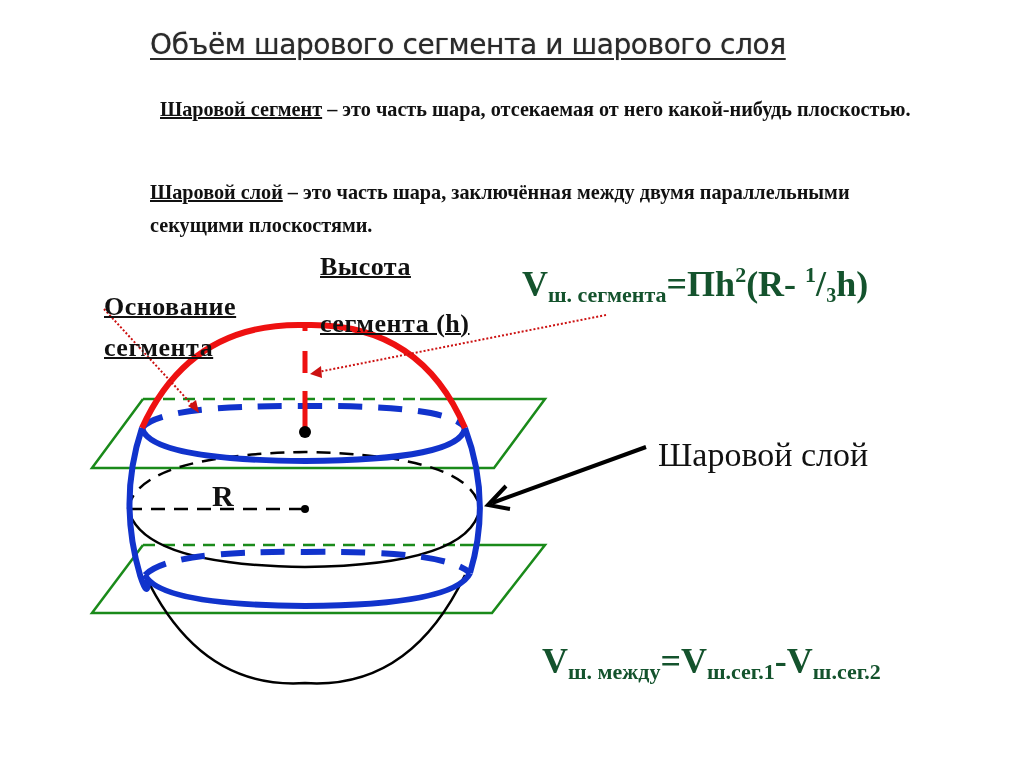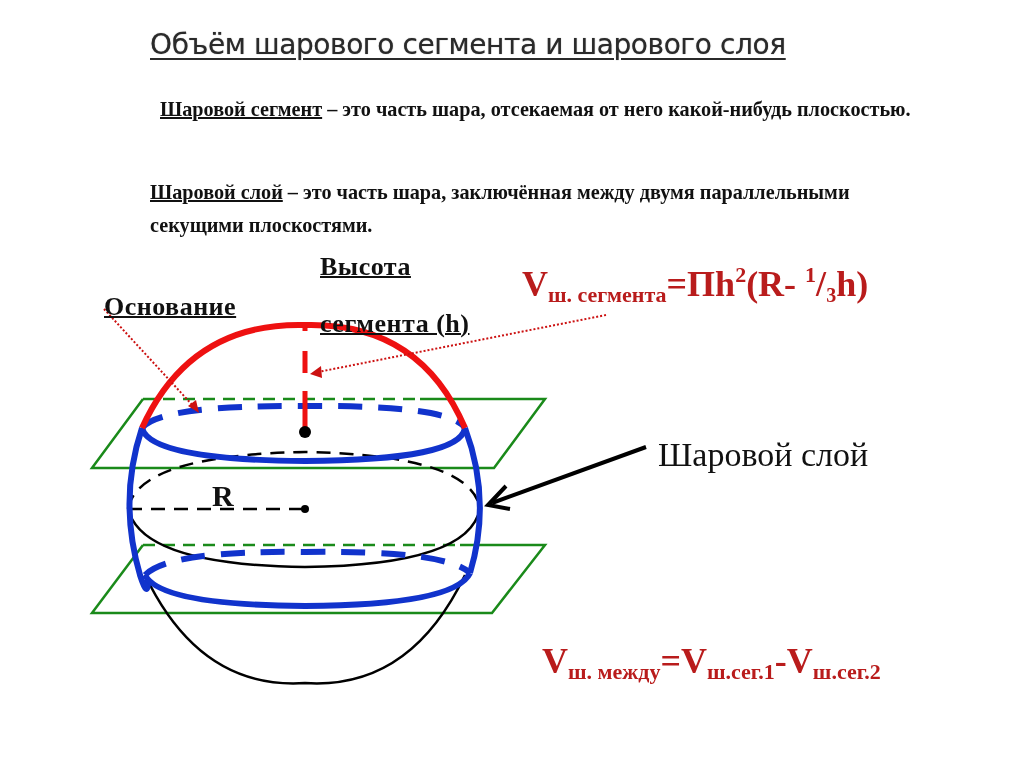--- a/index.html
+++ b/index.html
@@ -19,21 +19,21 @@
     .def .term { text-decoration: underline; text-decoration-thickness: 2px; }
     .def1 { left: 160px; top: 93px; width: 820px; transform: scaleX(0.94); }
     .def2 { left: 150px; top: 176px; width: 820px; transform: scaleX(0.94); }
     .lbl {
       position: absolute; font-family: "Liberation Serif", serif; font-weight: bold;
       font-size: 26px; line-height: 30px; color: #111; text-decoration: underline;
       text-decoration-thickness: 2px; white-space: nowrap; letter-spacing: 0.5px;
     }
     .formula {
       position: absolute; font-family: "Liberation Serif", serif; font-weight: bold;
-      color: #b91c1c; white-space: nowrap;
+      color: #14532d; white-space: nowrap;
     }
     .formula .big { font-size: 36px; }
     .formula sub { font-size: 20px; vertical-align: -6px; }
     .formula sup { font-size: 22px; vertical-align: 14px; }
     .formula .fsub { font-size: 22px; vertical-align: -6px; }
     .layer-label {
       position: absolute; left: 658px; top: 436px;
       font-family: "Liberation Serif", serif; font-size: 34px; color: #111; white-space: nowrap;
     }
     svg { position: absolute; left: 0; top: 0; }
@@ -98,20 +98,21 @@
       <polygon points="310,374 321,366 322,378" fill="#cc1111"></polygon>
     </g>
 
     <g>
       <line x1="646" y1="447" x2="492" y2="503" stroke="#000" stroke-width="4"></line>
       <polyline points="506,486 488,505 510,509" fill="none" stroke="#000" stroke-width="4"></polyline>
     </g>
   </svg>
 
   <div class="lbl" style="left:104px; top:292px;">Основание</div>
+  <div class="lbl" style="left:104px; top:333px;">сегмента</div>
   <div class="lbl" style="left:320px; top:252px;">Высота</div>
   <div class="lbl" style="left:320px; top:309px;">сегмента (h)</div>
 
   <div class="formula" style="left:522px; top:262px;">
     <span class="big">V</span><span class="fsub">ш. сегмента</span><span class="big">=Пh</span><sup>2</sup><span class="big">(R- </span><sup>1</sup><span class="big">/</span><sub>3</sub><span class="big">h)</span>
   </div>
 
   <div class="layer-label">Шаровой слой</div>
 
   <div class="formula" style="left:542px; top:640px;">

